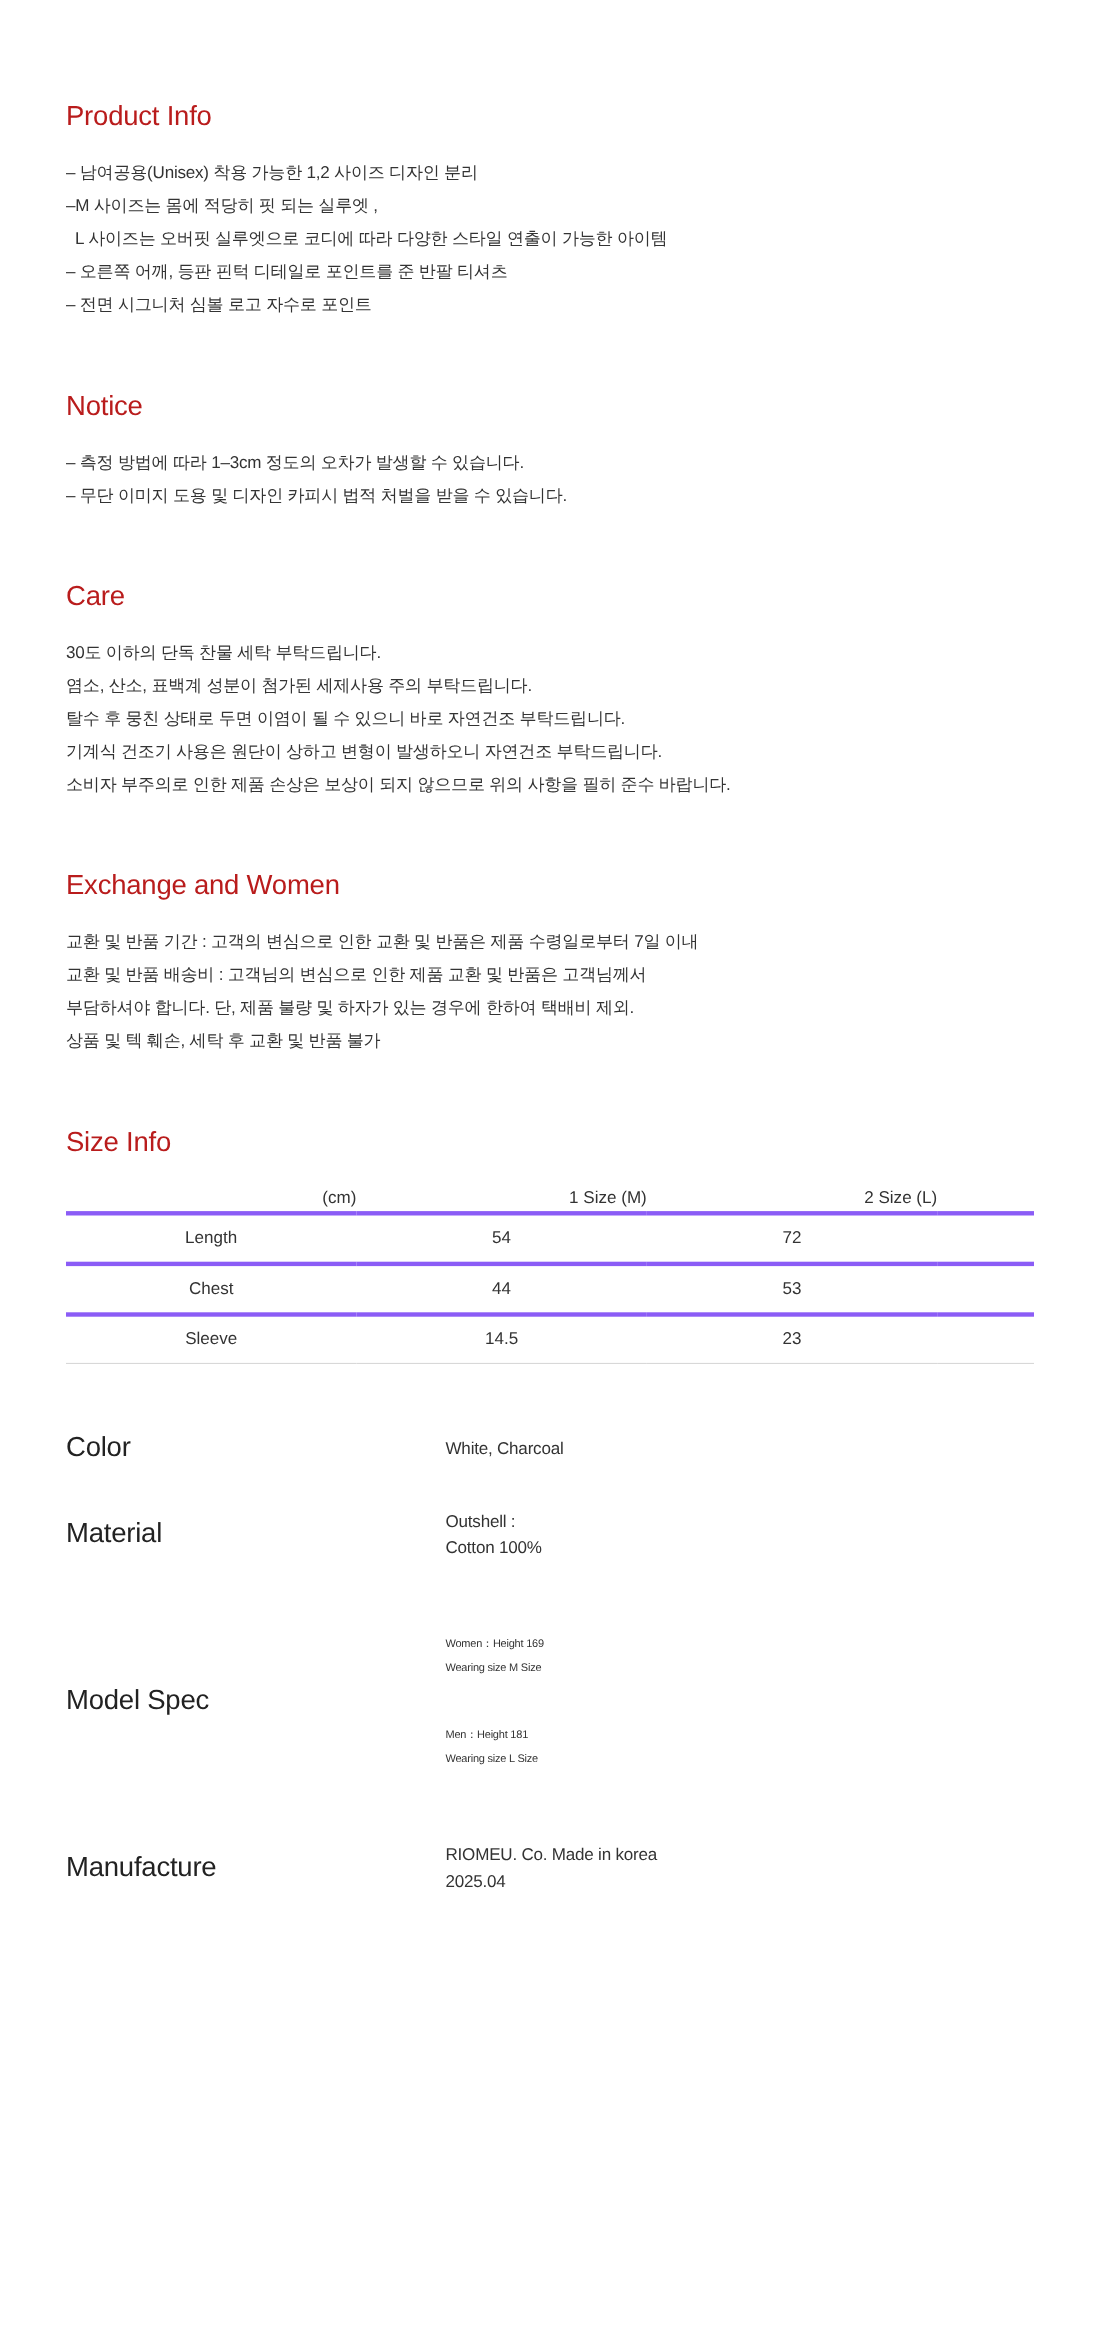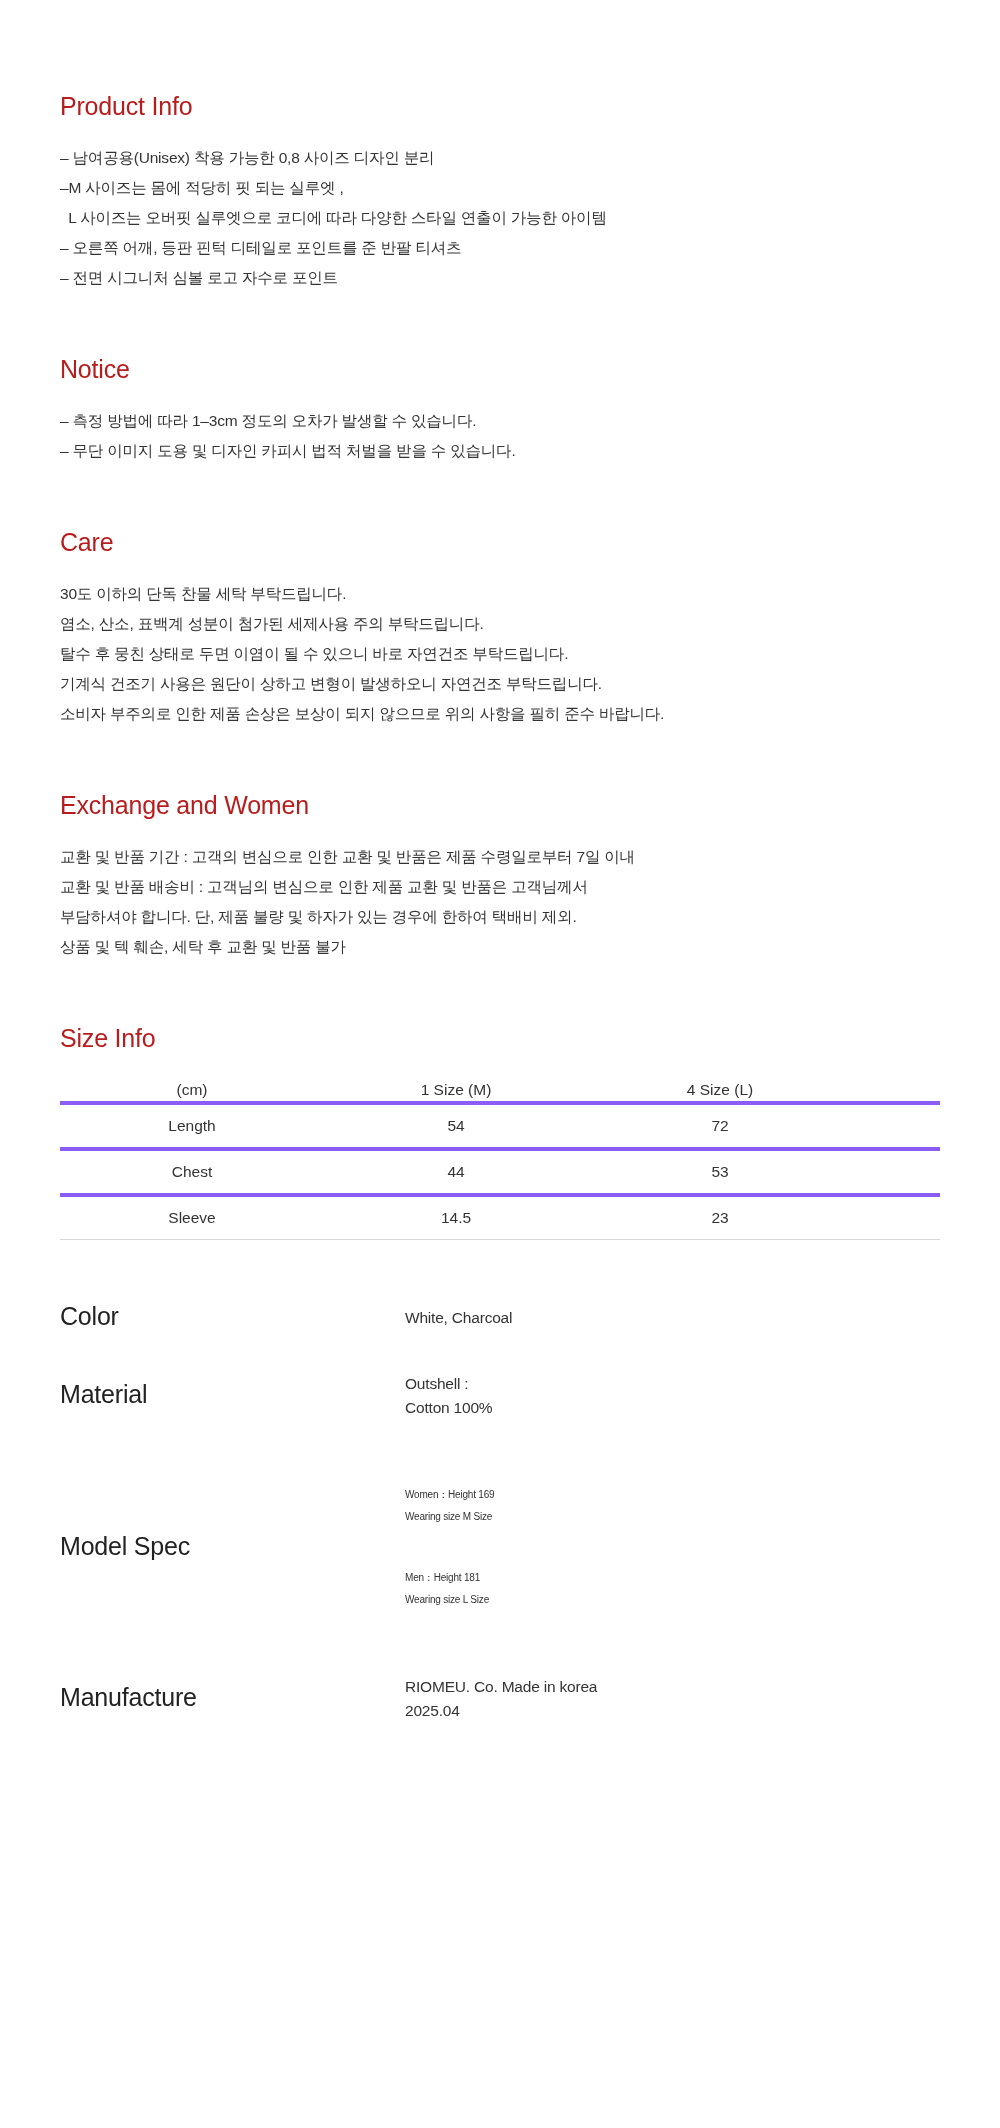--- a/index.html
+++ b/index.html
@@ -44,21 +44,21 @@
   .size-title { margin-bottom: 26px; }
   table.size-table {
     width: 100%;
     border-collapse: collapse;
     font-size: 15.5px;
     color: #333333;
   }
   table.size-table th {
     font-weight: 400;
     padding: 6px 0 2px 0;
-    text-align: center;
+    text-align: right;
   }
   table.size-table td {
     padding: 12px 0;
     text-align: center;
     border-top: 4px solid #8b5cf6;
   }
   table.size-table tbody tr:last-child td {
     border-bottom: 1px solid #d8d8d8;
   }
   .col-unit  { width: 30%; }
@@ -95,21 +95,21 @@
   }
   .spec-value .blk + .blk { margin-top: 17px; }
 </style>
 </head>
 <body>
 
 <div class="page">
 
   <div class="section">
     <h2 class="section-title">Product Info</h2>
-    <div class="body-line">– 남여공용(Unisex) 착용 가능한 0,8 사이즈 디자인 분리</div>
+    <div class="body-line">– 남여공용(Unisex) 착용 가능한 1,2 사이즈 디자인 분리</div>
     <div class="body-line">–M 사이즈는 몸에 적당히 핏 되는 실루엣 ,</div>
     <div class="body-line">  L 사이즈는 오버핏 실루엣으로 코디에 따라 다양한 스타일 연출이 가능한 아이템</div>
     <div class="body-line">– 오른쪽 어깨, 등판 핀턱 디테일로 포인트를 준 반팔 티셔츠</div>
     <div class="body-line">– 전면 시그니처 심볼 로고 자수로 포인트</div>
   </div>
 
   <div class="gap-lg"></div>
 
   <div class="section">
     <h2 class="section-title">Notice</h2>
@@ -140,21 +140,21 @@
 
   <div class="gap-lg"></div>
 
   <div class="section">
     <h2 class="section-title size-title">Size Info</h2>
     <table class="size-table">
       <thead>
         <tr>
           <th class="col-unit">(cm)</th>
           <th class="col-m">1 Size (M)</th>
-          <th class="col-l">4 Size (L)</th>
+          <th class="col-l">2 Size (L)</th>
           <th class="col-pad"></th>
         </tr>
       </thead>
       <tbody>
         <tr>
           <td>Length</td>
           <td>54</td>
           <td>72</td>
           <td></td>
         </tr>

